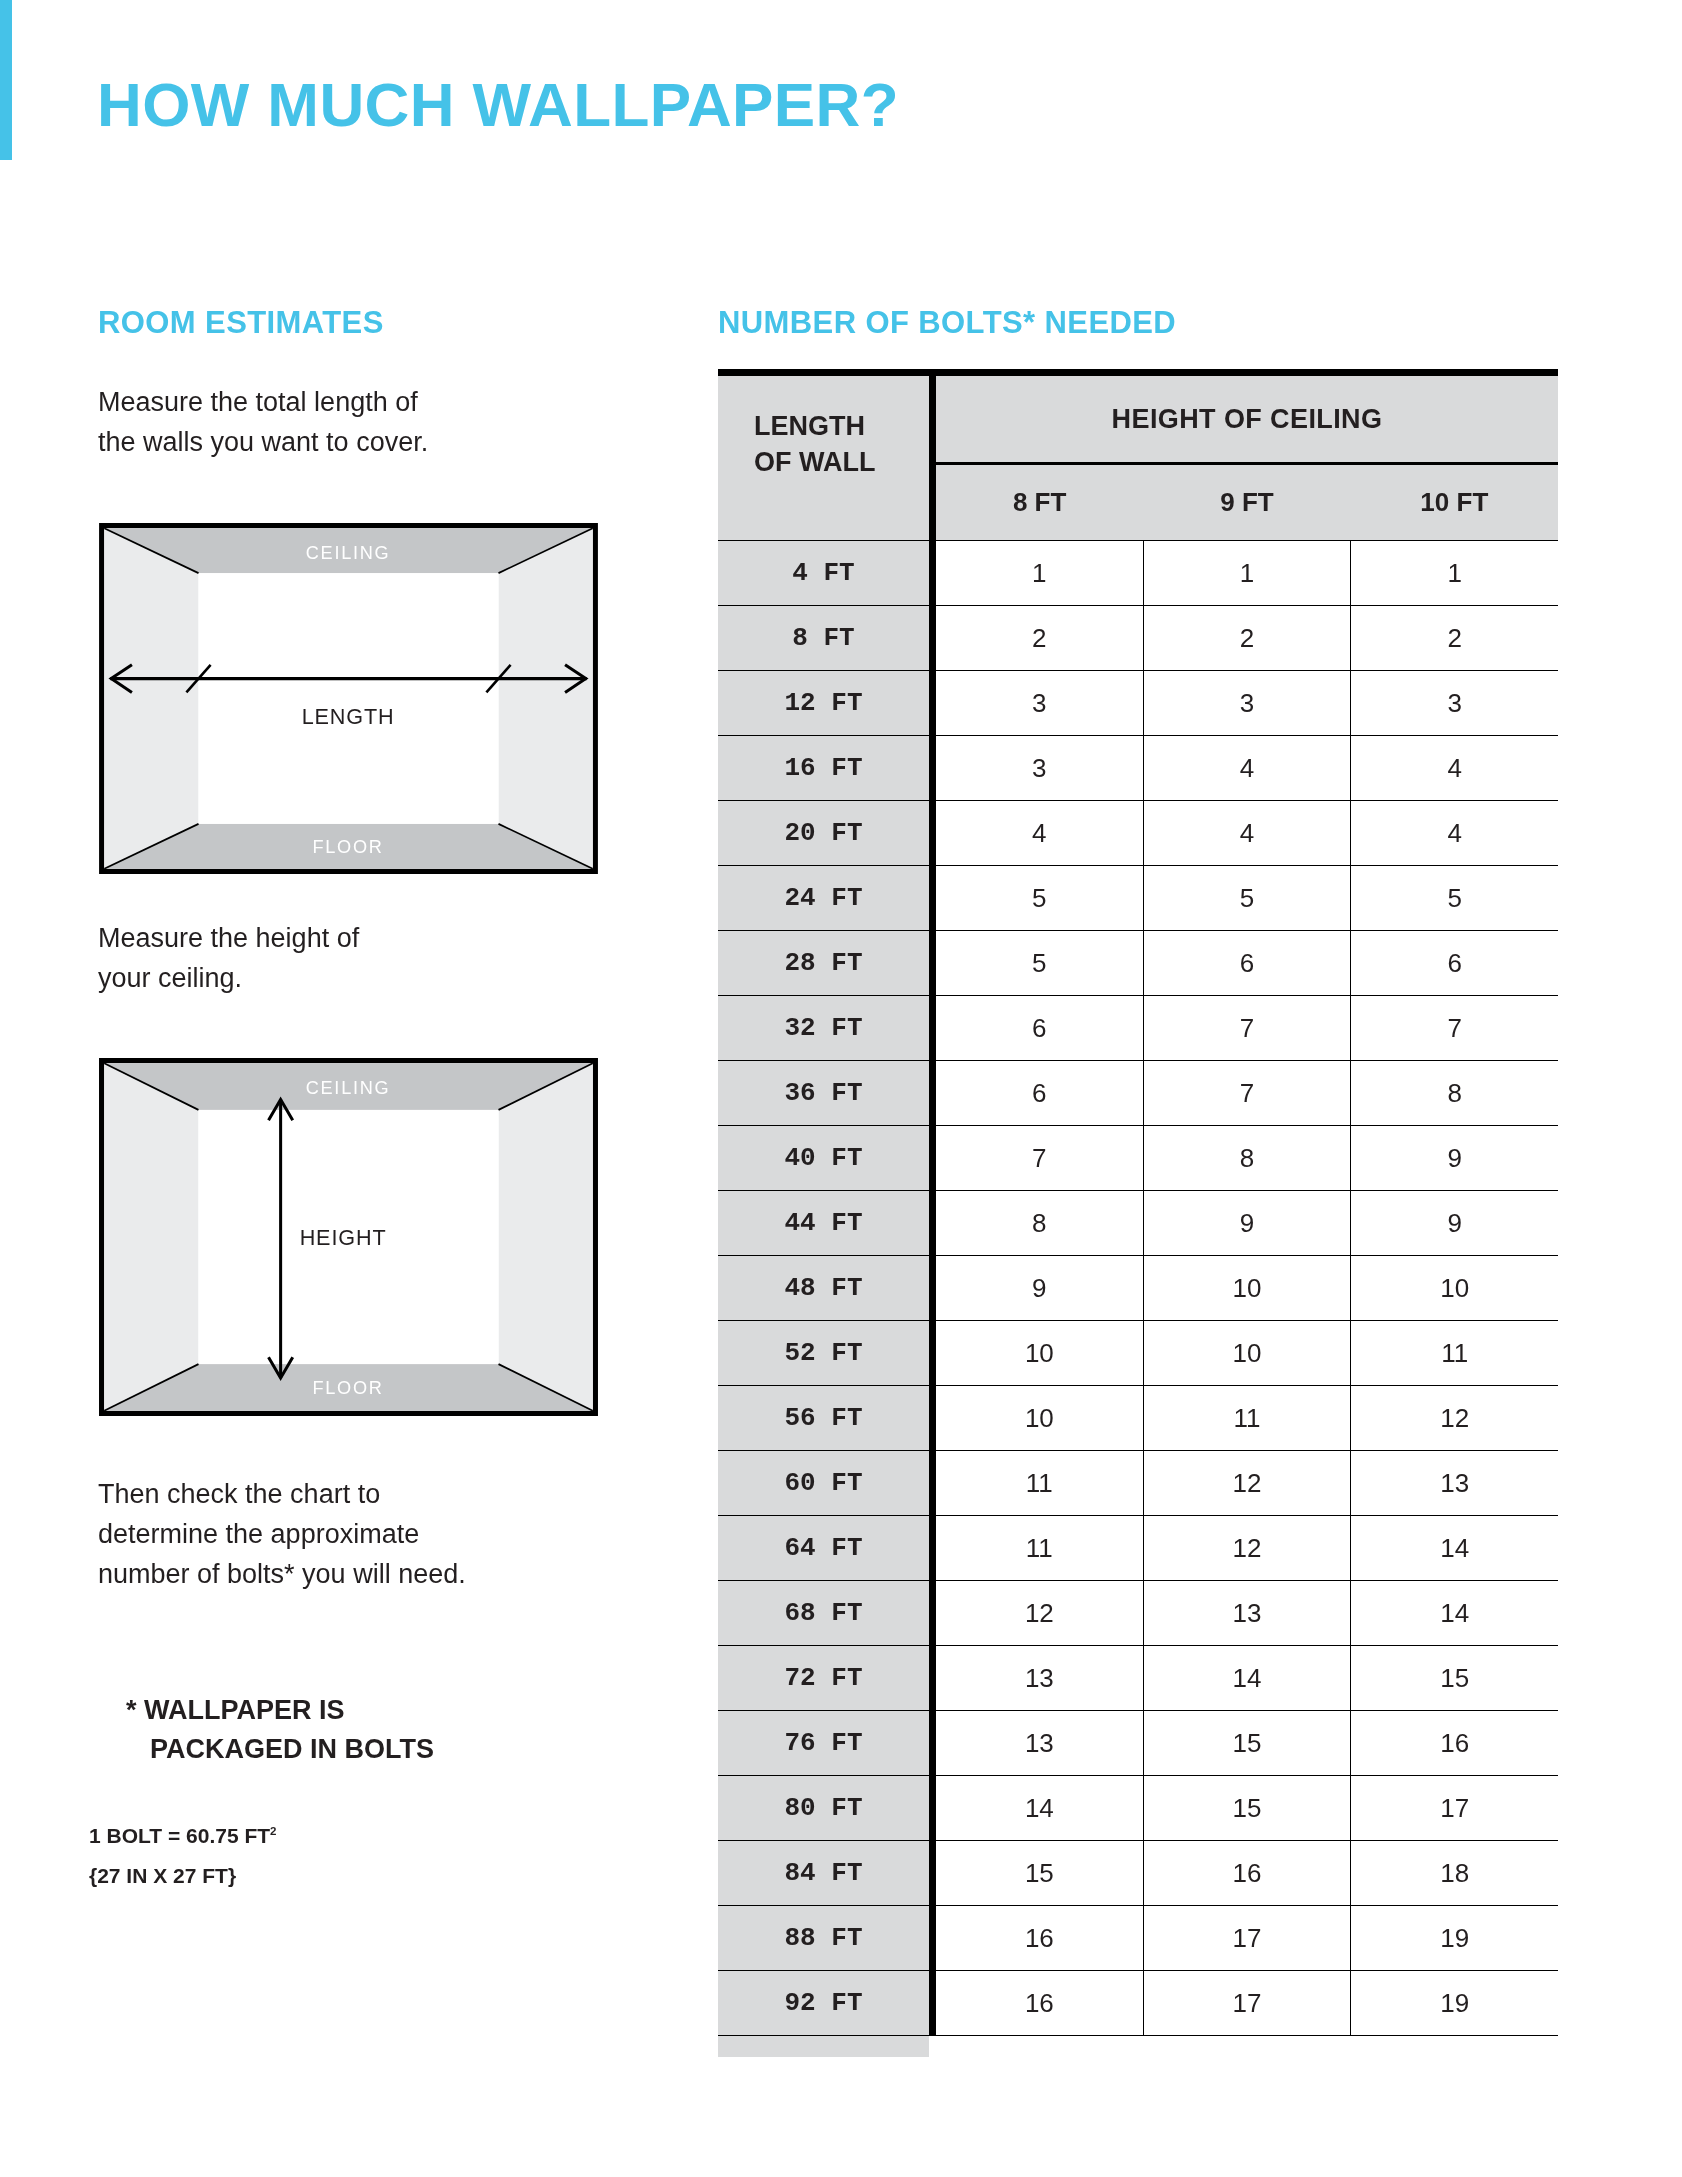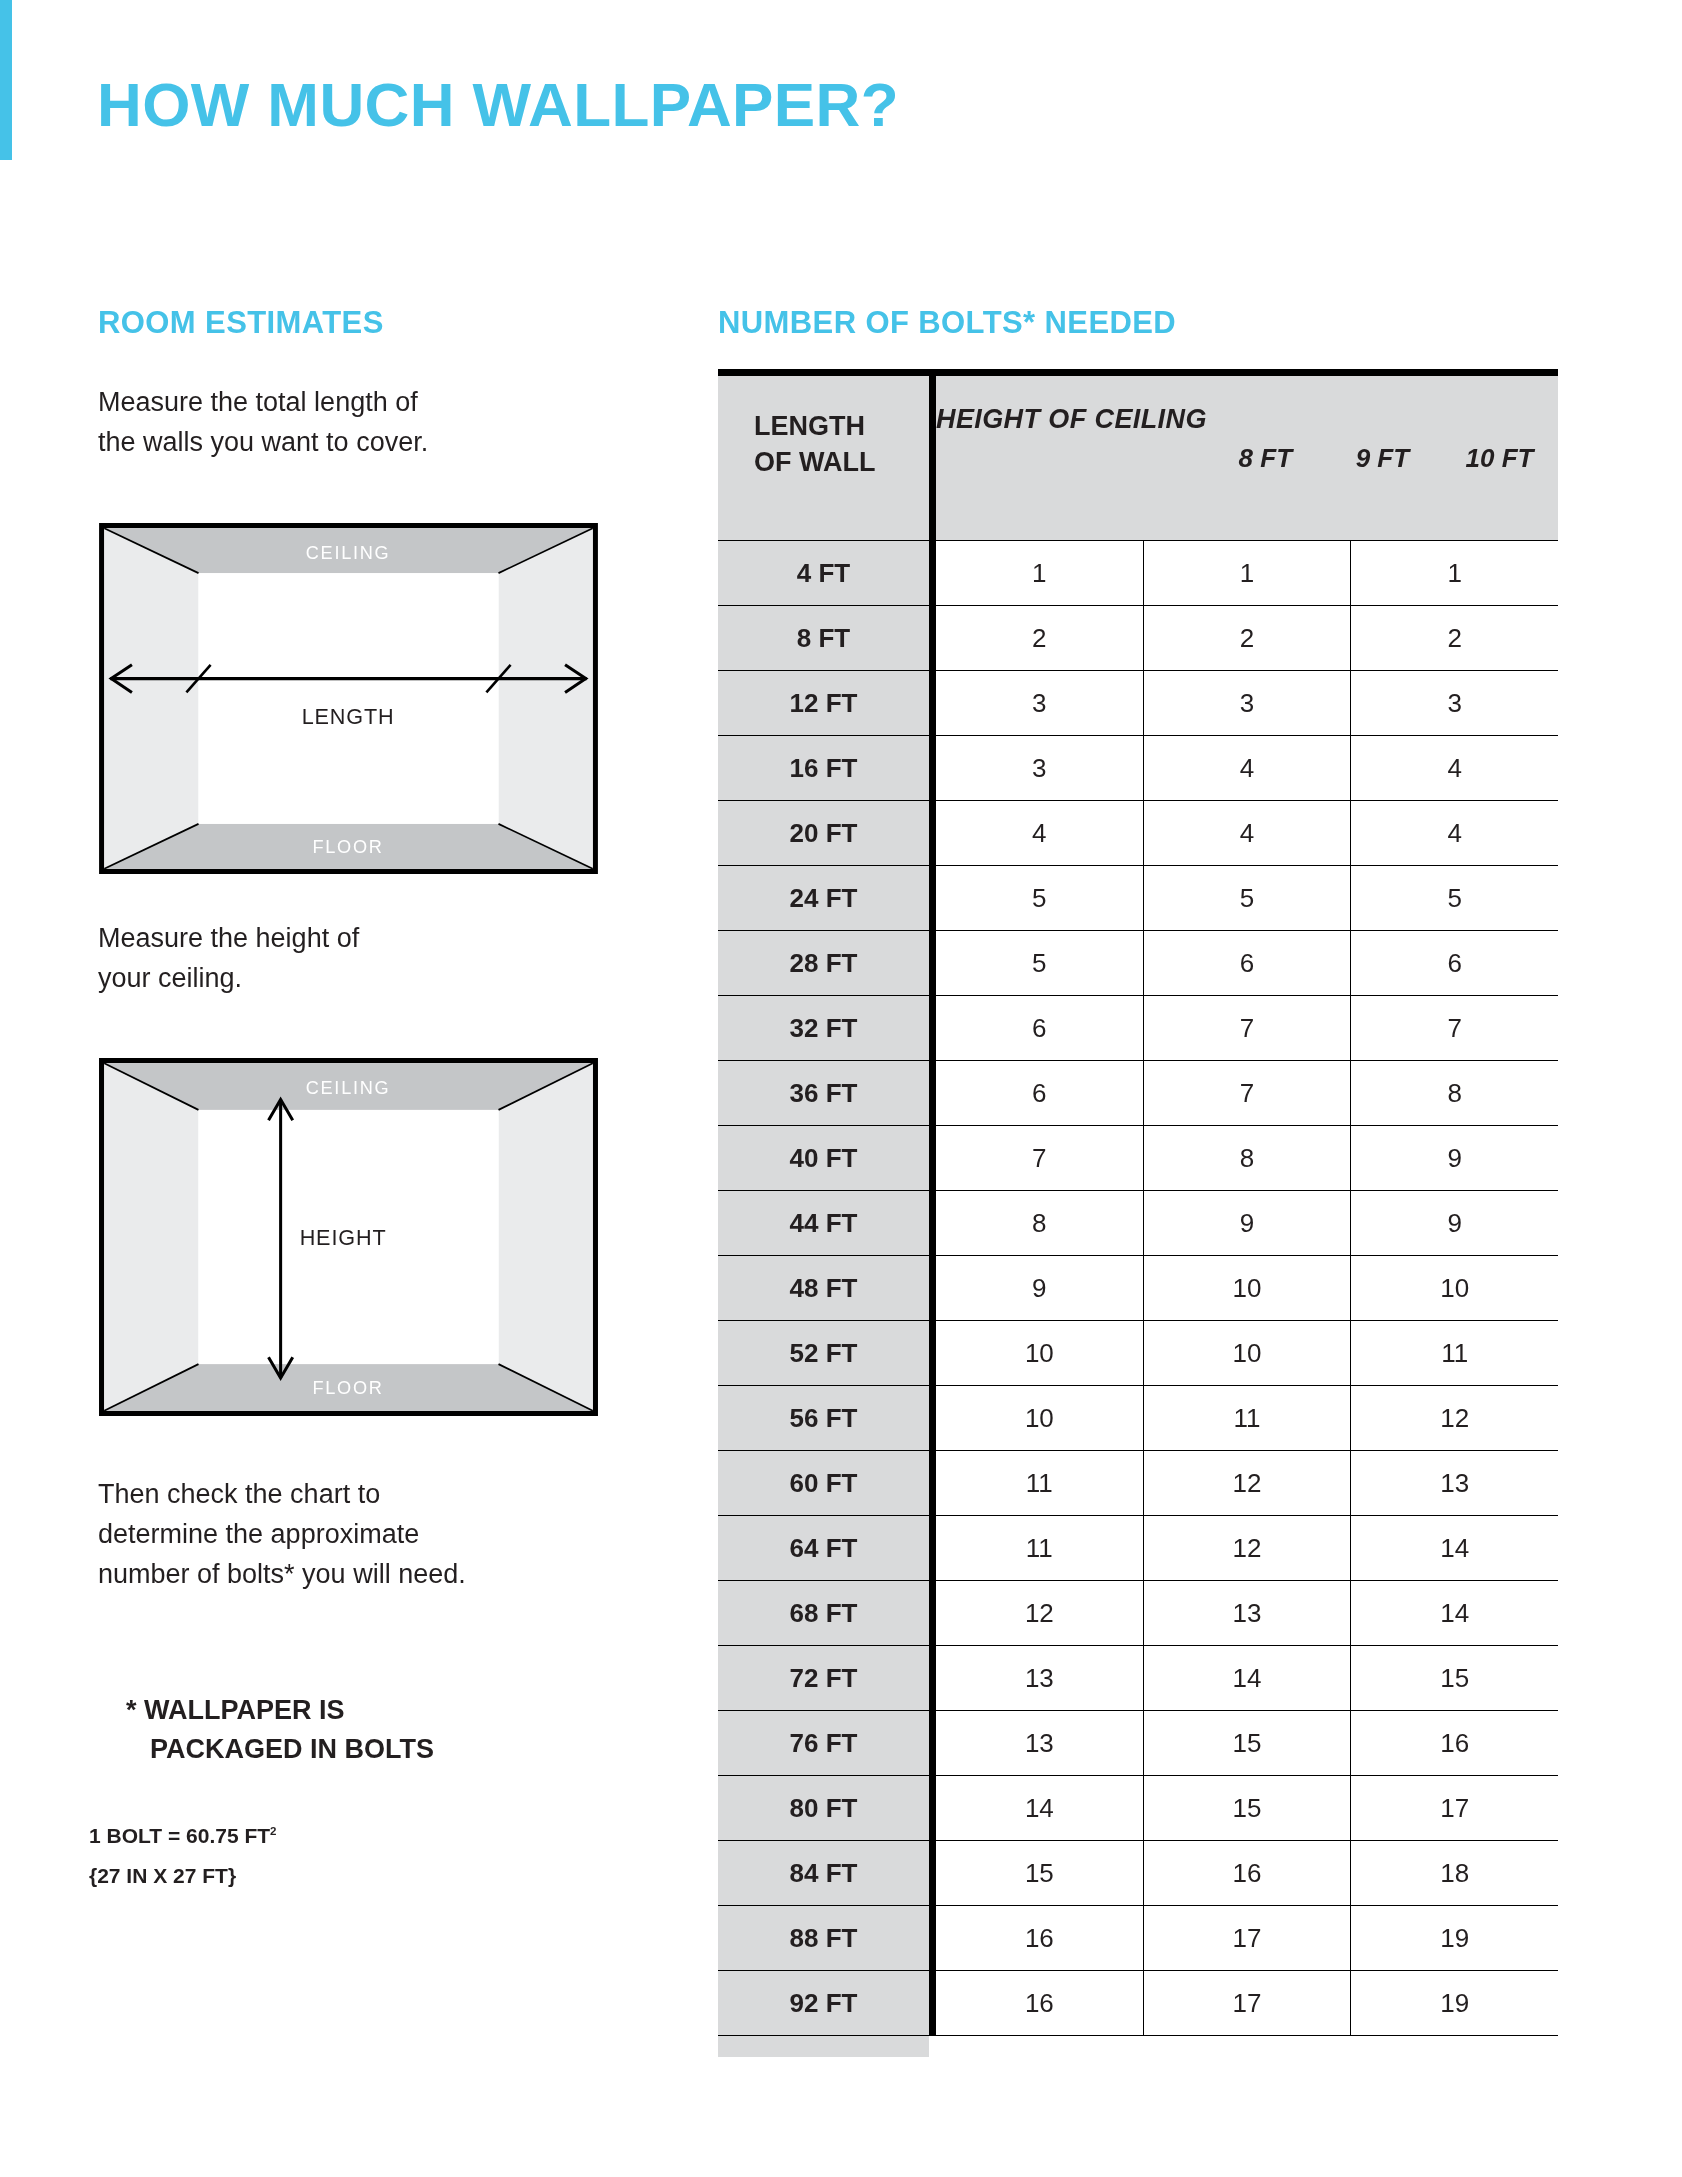--- a/index.html
+++ b/index.html
@@ -44,34 +44,34 @@
 
   
   #bolt-table{position:absolute;left:718px;top:369px;width:840px;}
   .t-top{height:7px;background:#000;}
   .t-header{display:flex;height:164px;background:var(--gray-cell);}
   .t-h-left{
     width:211px;display:flex;align-items:center;
     padding-left:36px;padding-bottom:29px;
     font-size:27px;font-weight:bold;line-height:36px;white-space:pre-line;
   }
-  .t-h-right{flex:1;border-left:7px solid #000;display:flex;font-style:italic;}
+  .t-h-right{flex:1;border-left:7px solid #000;display:flex;flex-direction:column;}
   .hoc-title{
     height:86px;display:flex;align-items:center;justify-content:center;
     font-size:27px;font-weight:bold;letter-spacing:0.4px;
   }
   .hoc-line{height:2.6px;background:#000;}
   .subheads{flex:1;display:flex;}
   .subhead{flex:1;display:flex;align-items:center;justify-content:center;font-size:26px;font-weight:bold;}
   .t-body{border-bottom:1.7px solid #000;}
   .t-row{display:flex;height:65px;border-top:1.7px solid #000;}
   .t-label{
     width:218px;border-right:7px solid #000;background:var(--gray-cell);
     display:flex;align-items:center;justify-content:center;
-    font-size:26px;font-weight:bold;
+    font-size:26px;font-weight:bold;font-family:Liberation Mono, monospace;
   }
   .t-val{
     flex:1;background:#fff;display:flex;align-items:center;justify-content:center;
     font-size:26px;
   }
   .t-val + .t-val{border-left:1.7px solid #000;}
   .t-graytab{width:211px;height:21px;background:var(--gray-cell);}
 </style>
 </head>
 <body>

